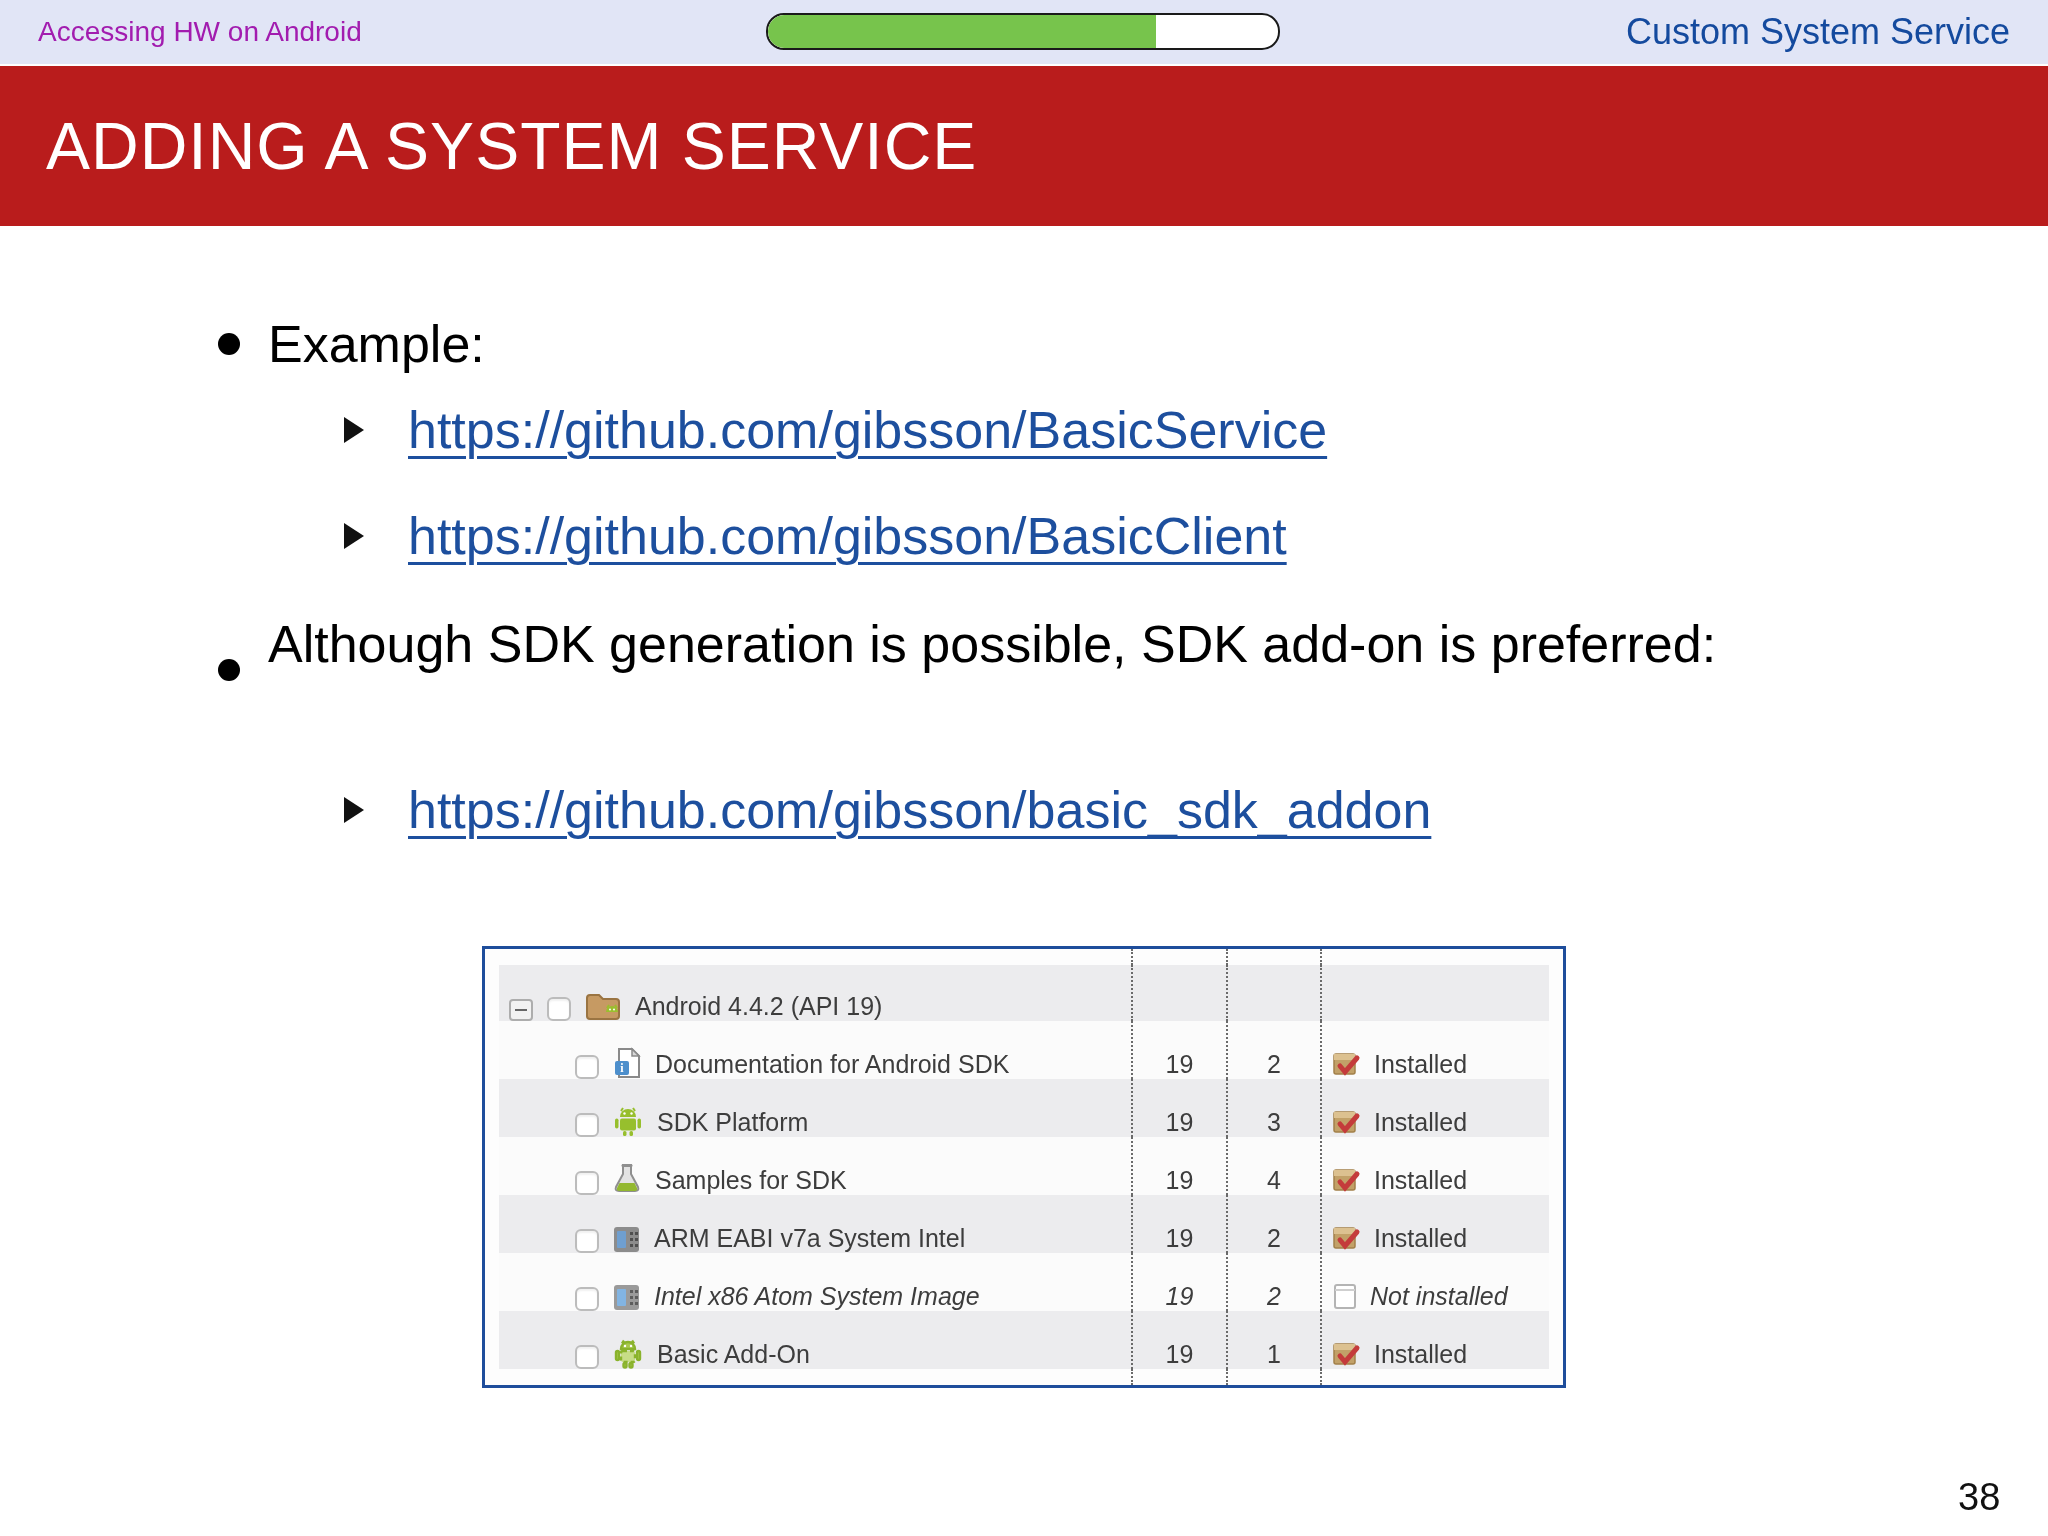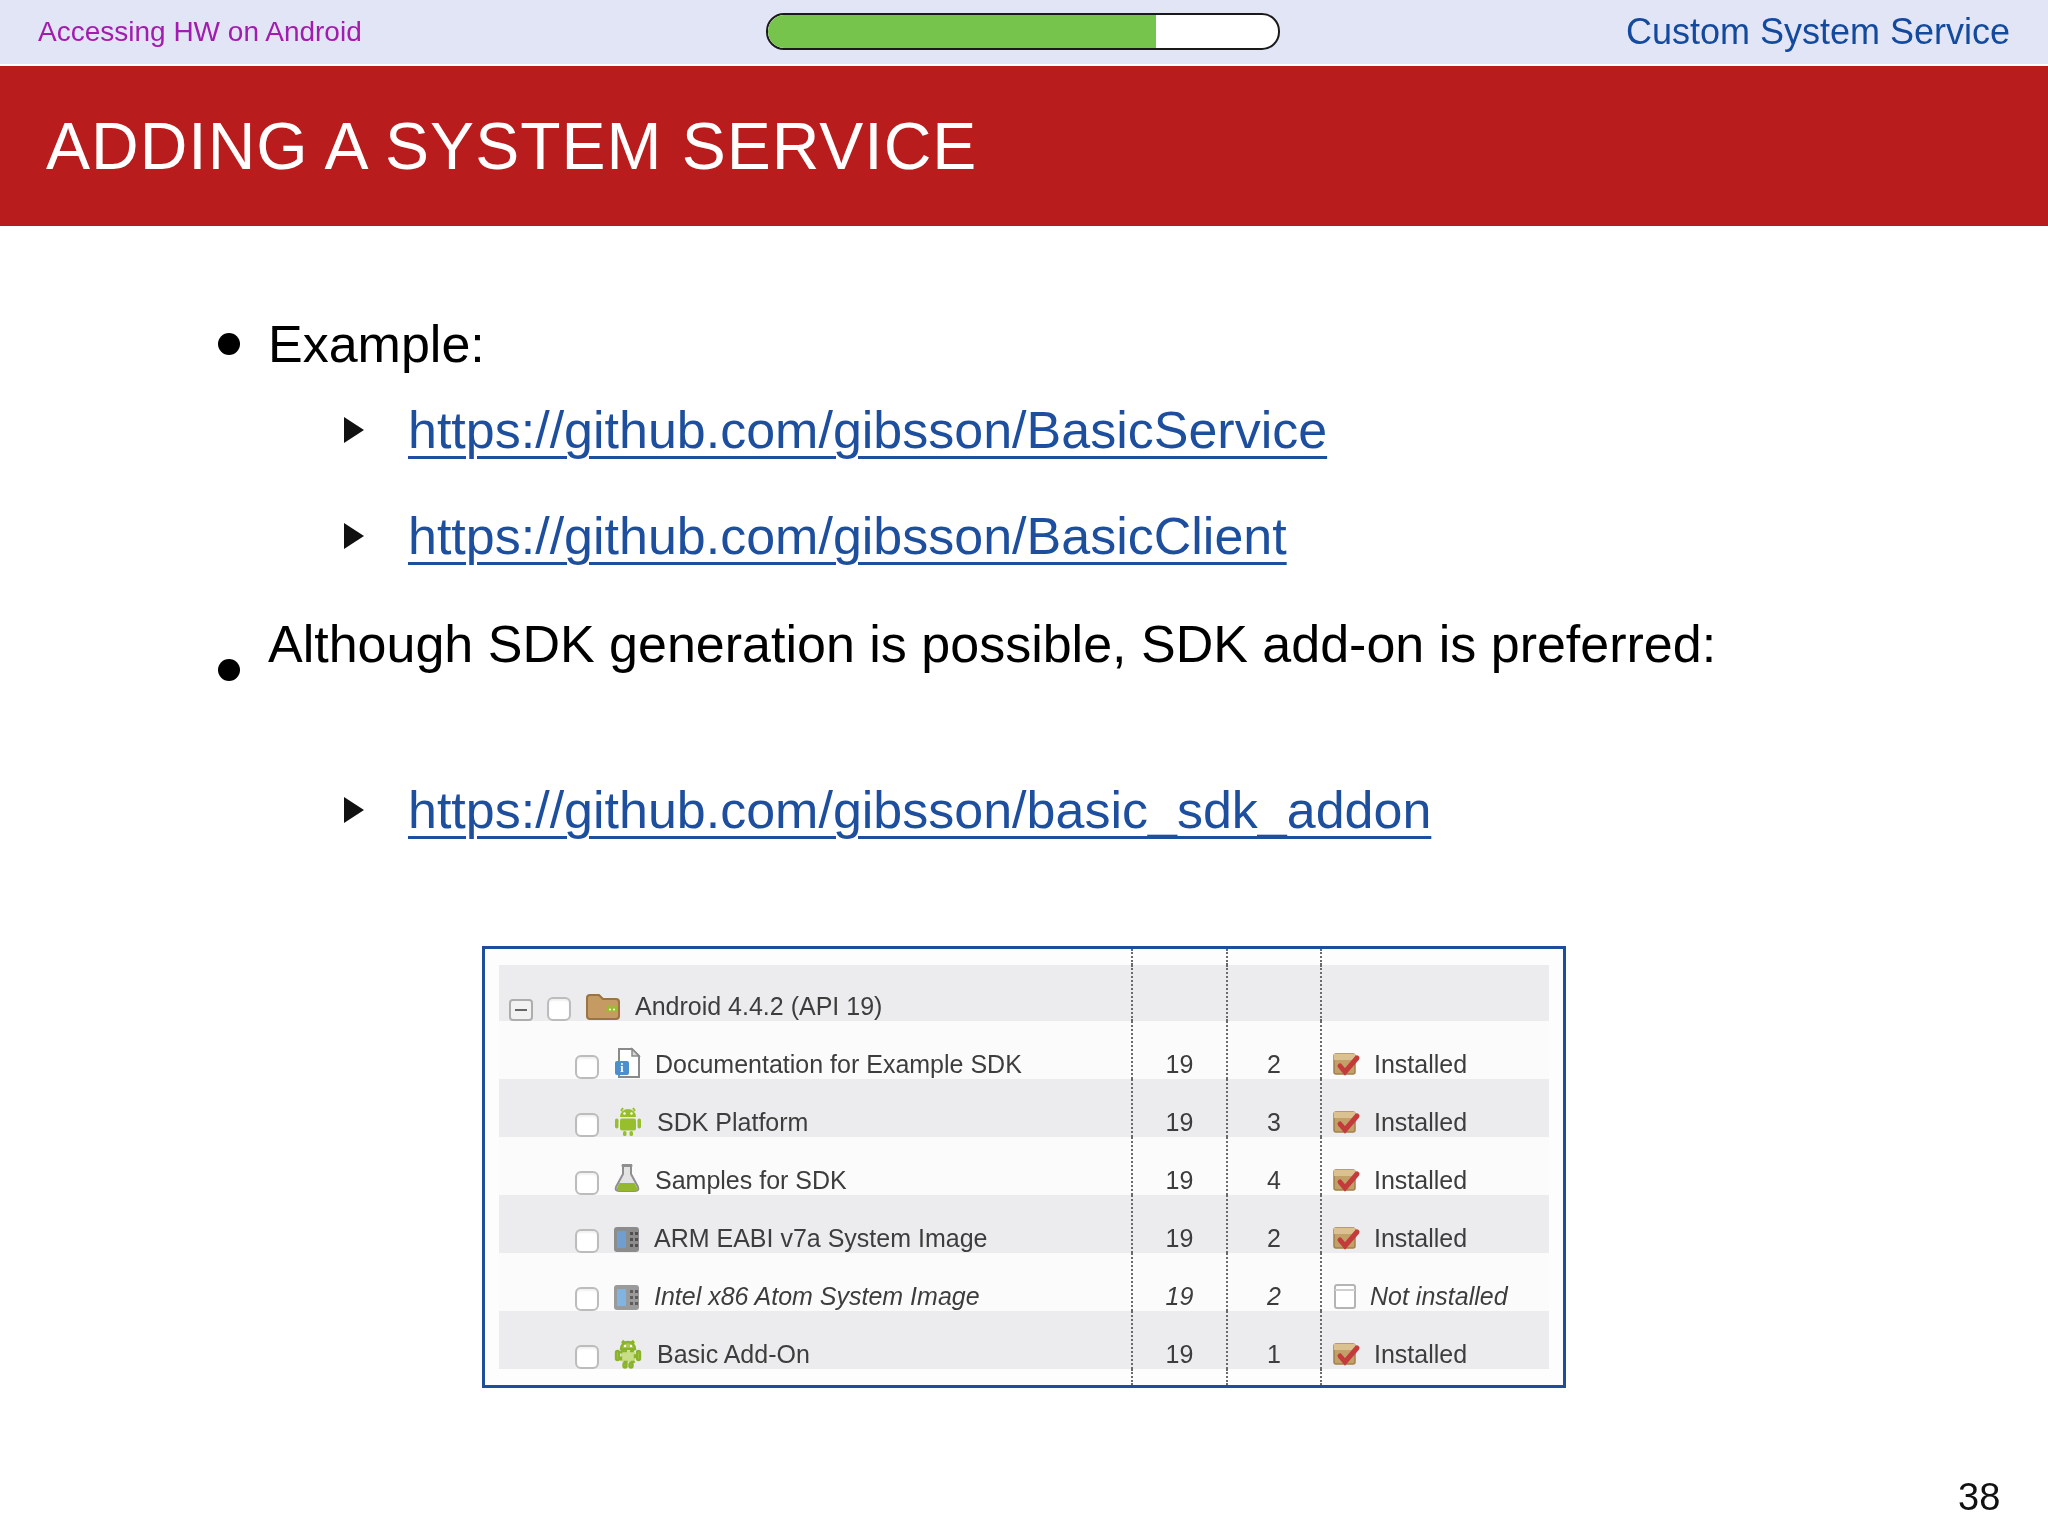--- a/index.html
+++ b/index.html
@@ -177,21 +177,21 @@
 
   <div class="trow white">
     <div class="tcell c1 name-cell">
       <span class="cb"></span>
       <svg class="rowicon" width="28" height="32" viewBox="0 0 28 32">
         <path d="M6 2 h13 l7 7 v21 H6 z" fill="#ffffff" stroke="#8a8a8a" stroke-width="2"></path>
         <path d="M19 2 l7 7 h-7 z" fill="#d8d8d8" stroke="#8a8a8a" stroke-width="1.5"></path>
         <rect x="2" y="14" width="14" height="14" rx="2" fill="#4d8fcc"></rect>
         <text x="9" y="25" font-size="12" font-family="Liberation Serif, serif" font-weight="bold" fill="#fff" text-anchor="middle">i</text>
       </svg>
-      <span class="rname">Documentation for Example SDK</span>
+      <span class="rname">Documentation for Android SDK</span>
     </div>
     <div class="tcell c2">19</div>
     <div class="tcell c3">2</div>
     <div class="tcell c4">
       <svg class="rowicon" width="30" height="30" viewBox="0 0 30 30">
         <rect x="2" y="5" width="21" height="20" rx="2" fill="#c2a168" stroke="#a28049" stroke-width="1.5"></rect>
         <rect x="2" y="5" width="21" height="6" fill="#dcc190"></rect>
         <path d="M8 17 l5 6 l12 -14" fill="none" stroke="#c43b3b" stroke-width="5" stroke-linecap="round"></path>
       </svg>
       <span class="status-label">Installed</span>
@@ -259,21 +259,21 @@
         <rect x="4" y="5" width="9" height="17" rx="1" fill="#6f9fd0"></rect>
         <g fill="#4f4f4f">
           <rect x="17" y="6" width="3" height="3"></rect>
             <rect x="22" y="6" width="3" height="3"></rect>
           <rect x="17" y="12" width="3" height="3"></rect>
             <rect x="22" y="12" width="3" height="3"></rect>
           <rect x="17" y="18" width="3" height="3"></rect>
             <rect x="22" y="18" width="3" height="3"></rect>
         </g>
       </svg>
-      <span class="rname">ARM EABI v7a System Image</span>
+      <span class="rname">ARM EABI v7a System Intel</span>
     </div>
     <div class="tcell c2">19</div>
     <div class="tcell c3">2</div>
     <div class="tcell c4">
       <svg class="rowicon" width="30" height="30" viewBox="0 0 30 30">
         <rect x="2" y="5" width="21" height="20" rx="2" fill="#c2a168" stroke="#a28049" stroke-width="1.5"></rect>
         <rect x="2" y="5" width="21" height="6" fill="#dcc190"></rect>
         <path d="M8 17 l5 6 l12 -14" fill="none" stroke="#c43b3b" stroke-width="5" stroke-linecap="round"></path>
       </svg>
       <span class="status-label">Installed</span>

